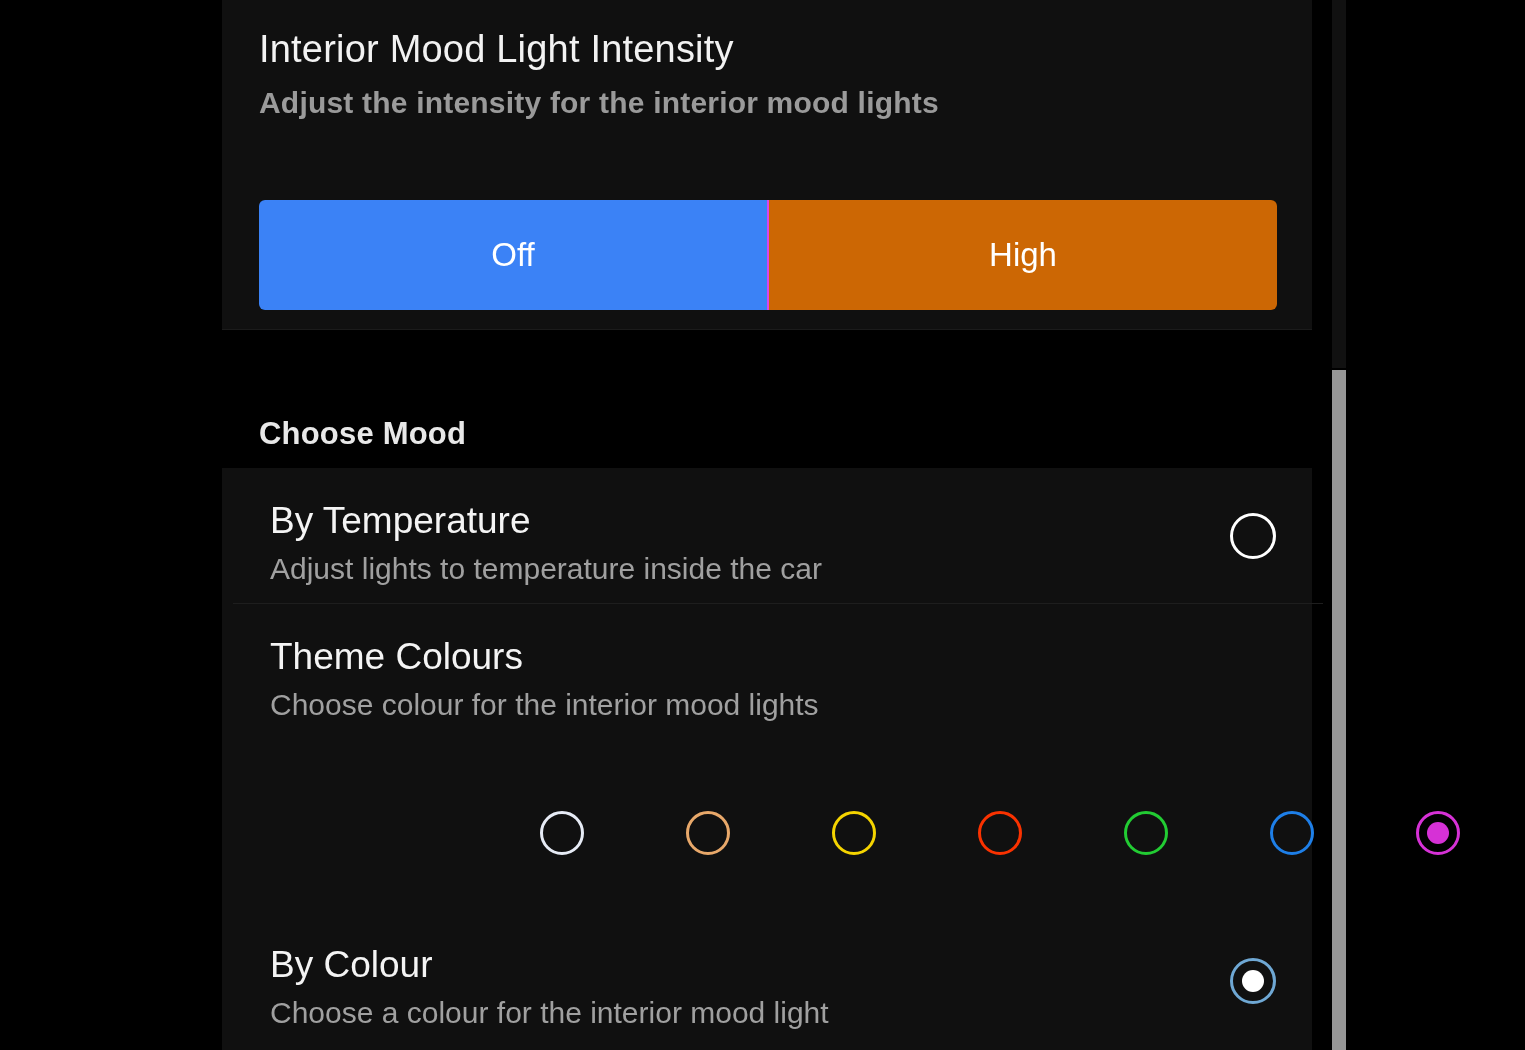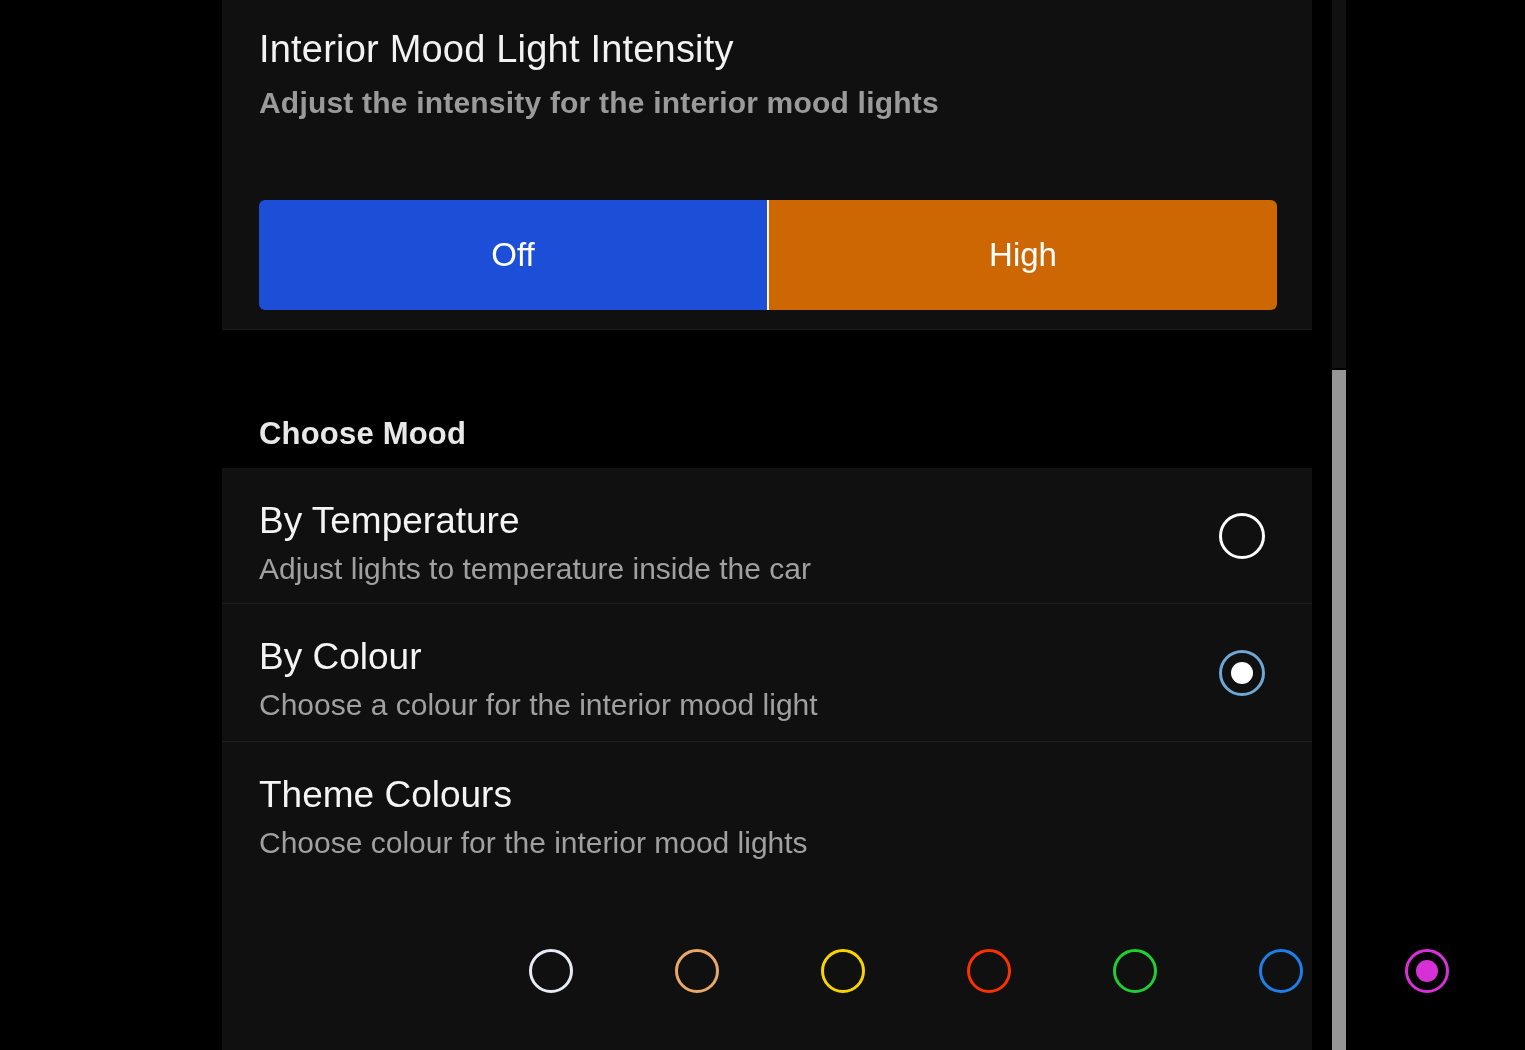--- a/index.html
+++ b/index.html
@@ -31,20 +31,21 @@
     width: 1090px;
     height: 1050px;
     background: #000000;
   }
 
   
   .card {
     background: #101010;
     width: 1090px;
     box-sizing: border-box;
+    padding-left: 11px;
   }
 
   #intensity-card {
     position: absolute;
     left: 0;
     top: 0;
     height: 330px;
     border-bottom: 1px solid #1b1b1b;
   }
 
@@ -77,27 +78,27 @@
     top: 200px;
     width: 1018px;
     height: 110px;
     display: flex;
     border-radius: 6px;
     overflow: hidden;
     background: #000;
   }
   .segment {
     flex: 1 1 0;
-    background: #1d4ed8;
+    background: #3b82f6;
     color: #ffffff;
     font-size: 33px;
     display: flex;
     align-items: center;
     justify-content: center;
-    border-right: 2px solid #fef9c3;
+    border-right: 2px solid #d946ef;
     box-sizing: border-box;
     user-select: none;
   }
   .segment:last-child { border-right: none; }
   .segment.active {
     background: #cc6704;
     color: #ffffff;
     text-align: center;
   }
 
@@ -257,45 +258,45 @@
     </div>
 
     <div id="choose-mood-header">Choose Mood</div>
 
     <div class="card" id="mood-card">
 
       <div class="mood-row" id="row-temperature">
         <div class="row-title">By Temperature</div>
         <div class="row-sub">Adjust lights to temperature inside the car</div>
         <div class="radio"></div>
-      </div>
-
-      <div class="mood-row" id="row-colour">
-        <div class="row-title">By Colour</div>
-        <div class="row-sub">Choose a colour for the interior mood light</div>
-        <div class="radio selected"></div>
       </div>
 
       <div class="mood-row" id="row-theme">
         <div class="row-title">Theme Colours</div>
         <div class="row-sub">Choose colour for the interior mood lights</div>
 
         <div id="swatch-row">
             <div class="swatch" style="left: 270px; border-color: rgb(230, 235, 245);"></div>
             <div class="swatch" style="left: 416px; border-color: rgb(232, 168, 106);"></div>
             <div class="swatch" style="left: 562px; border-color: rgb(245, 212, 0);"></div>
             <div class="swatch" style="left: 708px; border-color: rgb(250, 50, 0);"></div>
             <div class="swatch" style="left: 854px; border-color: rgb(34, 204, 51);"></div>
             <div class="swatch" style="left: 1000px; border-color: rgb(30, 127, 232);"></div>
             <div class="swatch selected" style="left: 1146px; border-color: rgb(214, 49, 214);">
               <div class="swatch-dot" style="background: rgb(214, 49, 214);"></div>
             </div>
           </div>
       </div>
 
+      <div class="mood-row" id="row-colour">
+        <div class="row-title">By Colour</div>
+        <div class="row-sub">Choose a colour for the interior mood light</div>
+        <div class="radio selected"></div>
+      </div>
+
     </div>
   </div>
 
   <div id="scrollbar-track">
     <div id="scrollbar-upper"></div>
     <div id="scrollbar-thumb"></div>
   </div>
 
 </div>
 

